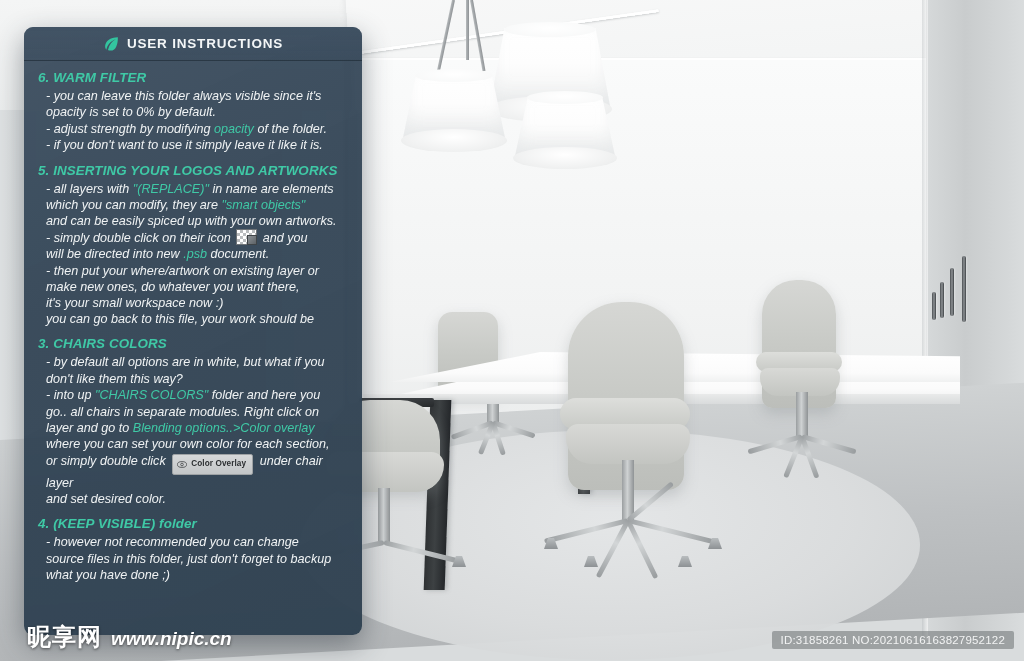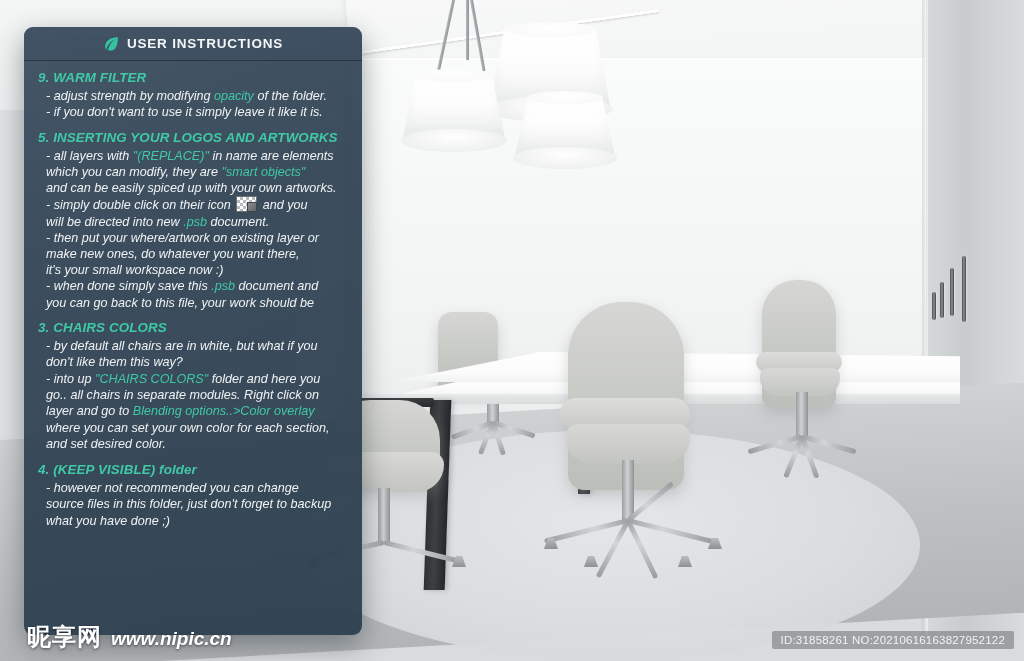--- a/index.html
+++ b/index.html
@@ -329,52 +329,62 @@
         <svg class="leaf-icon" viewBox="0 0 24 24" aria-hidden="true">
           <path d="M21 3C10 3 3 9 3 16c0 2 .7 3.6 1.8 4.8C6 14 11 8.5 18 6c-5.5 3-9.5 8-11 15 1 .6 2.2 1 3.5 1C19 22 21 12 21 3z" fill="#33c49f"></path>
         </svg>
       </span>
       <span class="panel-head-title">USER INSTRUCTIONS</span>
     </div>
 
     <div class="panel-body">
 
       <div class="sec sec1">
-        <div class="sec-title">9. WARM FILTER</div>
+        <div class="sec-title">6. WARM FILTER</div>
         <div class="sec-lines">
+          <p>- you can leave this folder always visible since it's</p>
+          <p>opacity is set to 0% by default.</p>
           <p><span>- adjust strength by modifying </span><span class="hl">opacity</span><span> of the folder.</span></p>
           <p>- if you don't want to use it simply leave it like it is.</p>
         </div>
       </div>
 
       <div class="sec sec2">
         <div class="sec-title t2">5. INSERTING YOUR LOGOS AND ARTWORKS</div>
         <div class="sec-lines">
           <p><span>- all layers with </span><span class="hl">"(REPLACE)"</span><span> in name are elements</span></p>
           <p><span>which you can modify, they are </span><span class="hl">"smart objects"</span></p>
           <p>and can be easily spiced up with your own artworks.</p>
           <p><span>- simply double click on their icon </span><span class="so-icon"></span><span> and you</span></p>
           <p><span>will be directed into new </span><span class="hl">.psb</span><span> document.</span></p>
           <p>- then put your where/artwork on existing layer or</p>
           <p>make new ones, do whatever you want there,</p>
           <p>it's your small workspace now :)</p>
-          <p><span>- when done simply save this </span><span class="hl">.psb</span><span> document and</span></p>
           <p>you can go back to this file, your work should be</p>
         </div>
       </div>
 
       <div class="sec sec3">
         <div class="sec-title t2">3. CHAIRS COLORS</div>
         <div class="sec-lines">
-          <p>- by default all chairs are in white, but what if you</p>
+          <p>- by default all options are in white, but what if you</p>
           <p>don't like them this way?</p>
           <p><span>- into up </span><span class="hl">"CHAIRS COLORS"</span><span> folder and here you</span></p>
           <p>go.. all chairs in separate modules. Right click on</p>
           <p><span>layer and go to </span><span class="hl">Blending options..&gt;Color overlay</span></p>
           <p>where you can set your own color for each section,</p>
+          <p><span>or simply double click </span><span class="co-pill">
+                <span>
+                  <svg class="eye" viewBox="0 0 24 16" aria-hidden="true">
+                    <ellipse cx="12" cy="8" rx="11" ry="7" fill="none" stroke="#2c2f31" stroke-width="1.6"></ellipse>
+                    <circle cx="12" cy="8" r="3.2" fill="none" stroke="#2c2f31" stroke-width="1.6"></circle>
+                  </svg>
+                </span>
+                <span>Color Overlay</span>
+              </span><span> under chair layer</span></p>
           <p>and set desired color.</p>
         </div>
       </div>
 
       <div class="sec sec4">
         <div class="sec-title t2">4. (KEEP VISIBLE) folder</div>
         <div class="sec-lines">
           <p>- however not recommended you can change</p>
           <p>source files in this folder, just don't forget to backup</p>
           <p>what you have done ;)</p>

